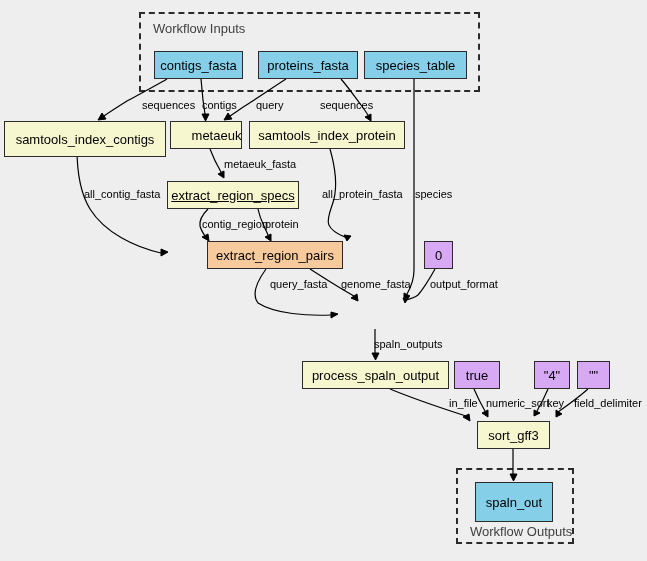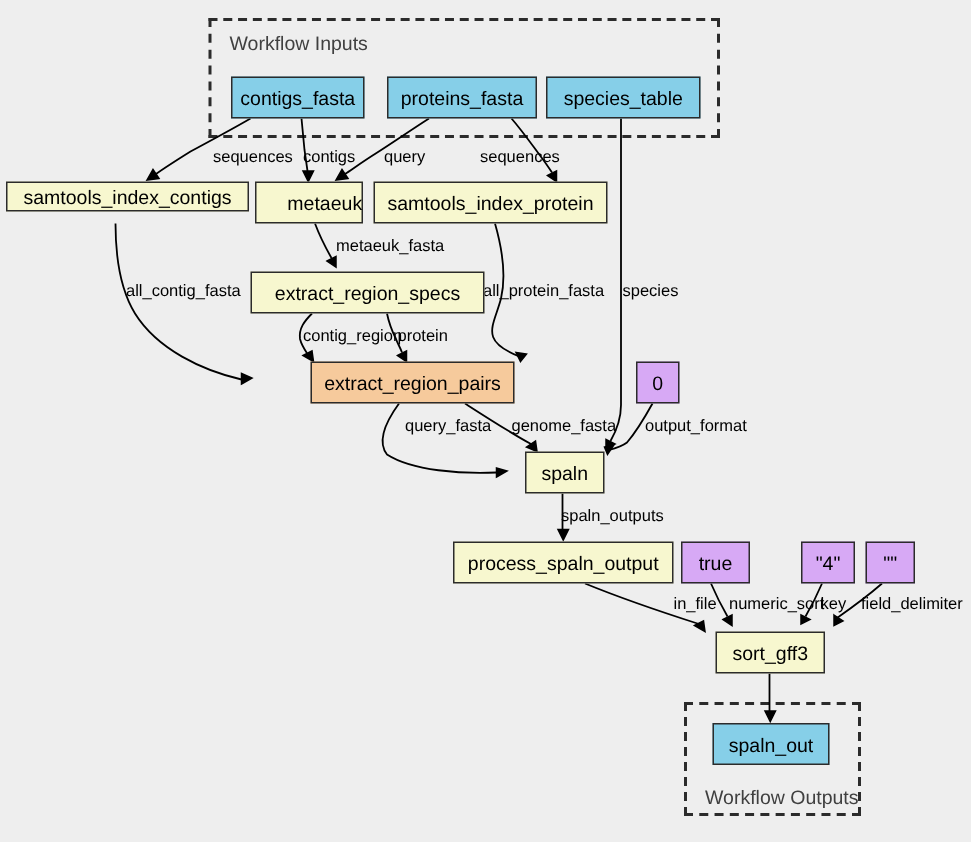--- a/index.html
+++ b/index.html
@@ -152,47 +152,44 @@
   </div>
 
   <div class="node input" style="left:258px; top:51px; width:100px; height:28px;">
     <span>proteins_fasta</span>
   </div>
 
   <div class="node input" style="left:364px; top:51px; width:103px; height:28px;">
     <span>species_table</span>
   </div>
 
-  <div class="node process" style="left:4px; top:121px; width:162px; height:20px;">
+  <div class="node process" style="left:4px; top:121px; width:162px; height:36px;">
     <span>samtools_index_contigs</span>
   </div>
 
   <div class="node process" style="left:170px; top:121px; width:72px; height:28px;padding-left:21px;">
     <span>metaeuk</span>
   </div>
 
   <div class="node process" style="left:249px; top:121px; width:156px; height:28px;">
     <span>samtools_index_protein</span>
   </div>
 
-  <div class="node process" style="left:167px; top:181px; width:156px; height:28px;">
+  <div class="node process" style="left:167px; top:181px; width:132px; height:28px;text-decoration:underline;">
     <span>extract_region_specs</span>
   </div>
 
   <div class="node special" style="left:207px; top:241px; width:136px; height:28px;">
     <span>extract_region_pairs</span>
   </div>
 
   <div class="node param" style="left:424px; top:241px; width:29px; height:28px;">
     <span>0</span>
   </div>
 
-  <div class="node process" style="left:350px; top:301px; width:53px; height:28px;">
-    <span>spaln</span>
-  </div>
 
   <div class="node process" style="left:302px; top:361px; width:147px; height:28px;">
     <span>process_spaln_output</span>
   </div>
 
   <div class="node param" style="left:454px; top:361px; width:46px; height:28px;">
     <span>true</span>
   </div>
 
   <div class="node param" style="left:534px; top:361px; width:36px; height:28px;">
@@ -200,21 +197,21 @@
   </div>
 
   <div class="node param" style="left:577px; top:361px; width:33px; height:28px;">
     <span>""</span>
   </div>
 
   <div class="node process" style="left:477px; top:421px; width:73px; height:28px;">
     <span>sort_gff3</span>
   </div>
 
-  <div class="node output" style="left:475px; top:482px; width:78px; height:28px;">
+  <div class="node output" style="left:475px; top:482px; width:78px; height:40px;">
     <span>spaln_out</span>
   </div>
 
   <div class="edge-label" style="left:142px; top:100px;">sequences</div>
   <div class="edge-label" style="left:202px; top:100px;">contigs</div>
   <div class="edge-label" style="left:256px; top:100px;">query</div>
   <div class="edge-label" style="left:320px; top:100px;">sequences</div>
   <div class="edge-label" style="left:224px; top:159px;">metaeuk_fasta</div>
   <div class="edge-label" style="left:84px; top:189px;">all_contig_fasta</div>
   <div class="edge-label" style="left:322px; top:189px;">all_protein_fasta</div>

